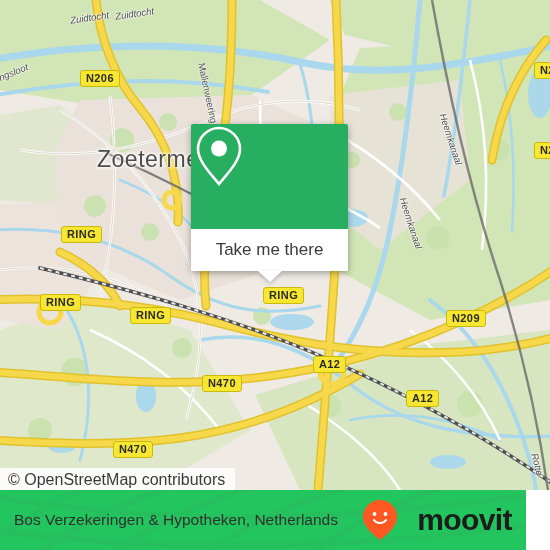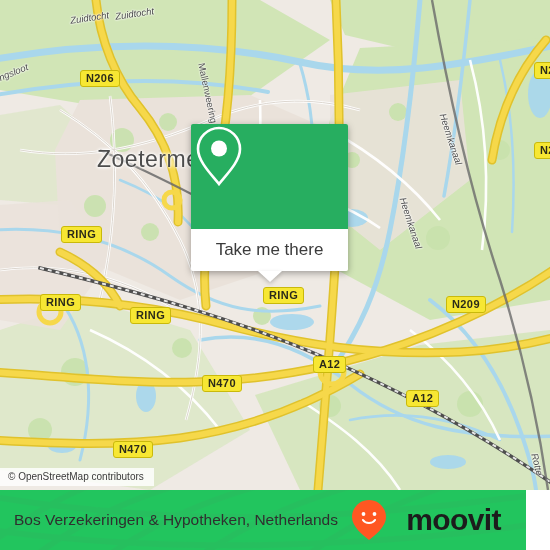--- a/index.html
+++ b/index.html
@@ -87,37 +87,37 @@
     border-right: 12px solid transparent;
     border-top: 11px solid #ffffff;
     filter: drop-shadow(0 2px 2px rgba(0,0,0,.22));
   }
 
   
   .attrib {
     position: absolute; left: 0; top: 468px;
     background: rgba(255,255,255,.82);
     padding: 3px 10px 4px 8px;
-    font-size: 10px; color: #3a3a3a;
+    font-size: 16px; color: #3a3a3a;
     z-index: 30;
   }
 
   
   .footer {
     position: absolute; left: 0; top: 490px; width: 526px; height: 60px;
     background: #22c55e;
     overflow: hidden;
   }
   .footer-wm { position: absolute; left:0; top:0; opacity:.06; }
   .footer-title {
     position: absolute; left: 14px; top: 50%; transform: translateY(-50%);
     font-size: 15.5px; color: #2f2f2f; white-space: nowrap;
   }
   .brand {
-    position: absolute; right: 25px; top: 50%; transform: translateY(-50%);
+    position: absolute; right: 14px; top: 50%; transform: translateY(-50%);
     display: flex; align-items: center; gap: 20px;
   }
   .brand-word {
     font-size: 30px; font-weight: bold; color: #1c1c1c;
     letter-spacing: -.6px; line-height: 30px;
   }
 </style>
 </head>
 <body>
 
@@ -270,21 +270,21 @@
     <div class="citylabel" style="left:97px; top:146px;">Zoetermeer</div>
 
     <div>
       <div class="roadlabel" style="left:80px;  top:70px;">N206</div>
       <div class="roadlabel" style="left:534px; top:62px;">N2</div>
       <div class="roadlabel" style="left:534px; top:142px;">N2</div>
       <div class="roadlabel" style="left:61px;  top:226px;">RING</div>
       <div class="roadlabel" style="left:40px;  top:294px;">RING</div>
       <div class="roadlabel" style="left:130px; top:307px;">RING</div>
       <div class="roadlabel" style="left:263px; top:287px;">RING</div>
-      <div class="roadlabel" style="left:446px; top:296px;">N209</div>
+      <div class="roadlabel" style="left:446px; top:310px;">N209</div>
       <div class="roadlabel" style="left:313px; top:356px;">A12</div>
       <div class="roadlabel" style="left:406px; top:390px;">A12</div>
       <div class="roadlabel" style="left:202px; top:375px;">N470</div>
       <div class="roadlabel" style="left:113px; top:441px;">N470</div>
     </div>
 
     <div class="card">
       <div class="card-top">
         <svg width="56" height="64" viewBox="0 0 56 64">
           <path d="M28 4 C16.4 4 7 13.4 7 25 C7 38 22 52 28 60 C34 52 49 38 49 25 C49 13.4 39.6 4 28 4 Z" fill="none" stroke="#ffffff" stroke-width="2.6"></path>

